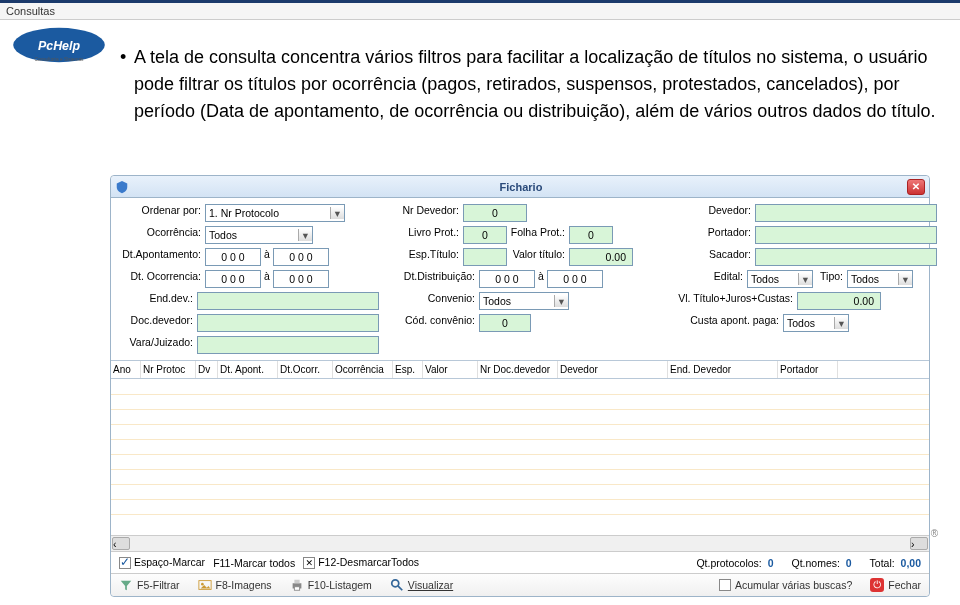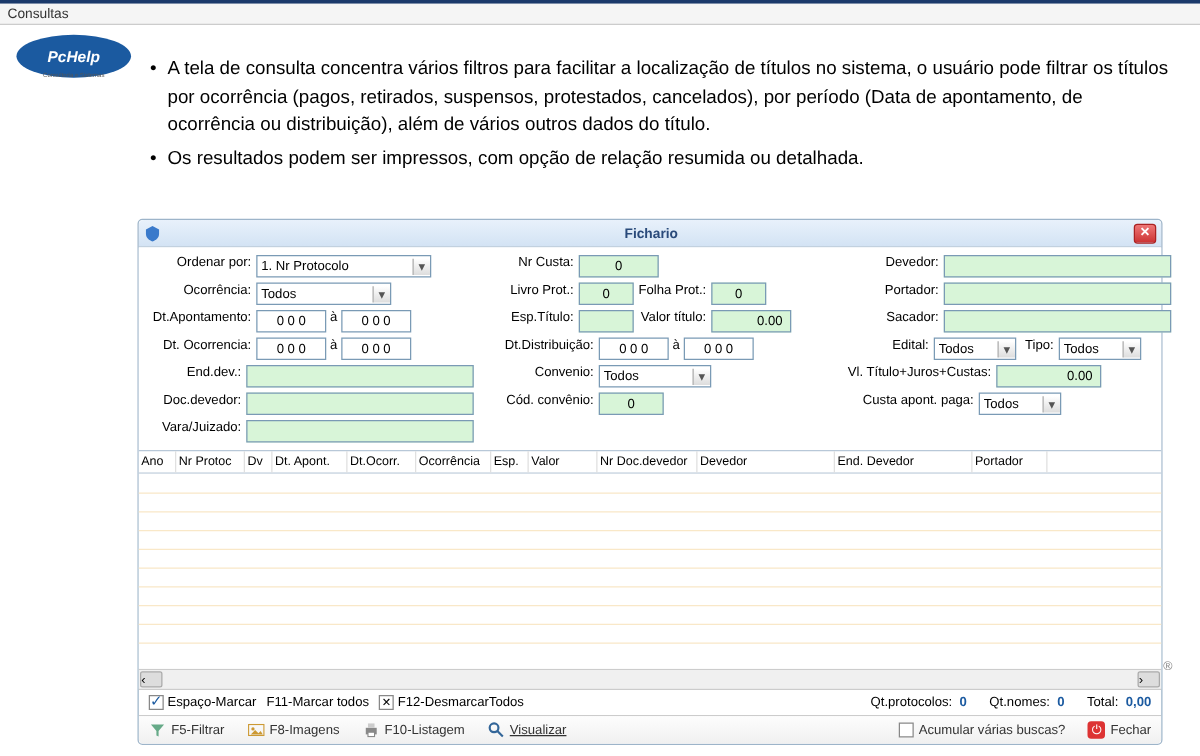--- a/index.html
+++ b/index.html
@@ -1,21 +1,21 @@
 <!DOCTYPE html>
 <html><head>
 <meta charset="utf-8">
 <style>
 * { box-sizing: border-box; margin: 0; padding: 0; font-family: Arial, sans-serif; }
 body { width: 960px; height: 605px; background: #fff; position: relative; overflow: hidden; }
 .header-border { width: 100%; height: 3px; background: #1b3a6b; }
 .header { padding: 2px 6px; font-size: 11px; color: #333; background: #f5f5f5; border-bottom: 1px solid #ccc; }
 .logo { position: absolute; left: 10px; top: 24px; width: 98px; height: 42px; }
 .logo-bg { fill: #1b5aa0; }
-.content { margin-left: 120px; margin-top: 24px; padding-right: 20px; font-size: 15px; line-height: 1.5; color: #000; }
+.content { margin-left: 120px; margin-top: 24px; padding-right: 20px; font-size: 18px; line-height: 1.5; color: #000; }
 .content ul { list-style: none; }
 .content li { position: relative; padding-left: 14px; margin-bottom: 4px; }
 .content li::before { content: "•"; position: absolute; left: 0; }
 .panel { position: absolute; left: 110px; top: 175px; width: 820px; background: #fff; border: 1px solid #9db4c9; border-radius: 4px; font-size: 10.5px; }
 .titlebar { height: 22px; background: linear-gradient(#e8f1fb,#d3e3f4); border-bottom: 1px solid #9db4c9; display: flex; align-items: center; padding: 0 4px; border-radius: 4px 4px 0 0; }
 .title-icon { width: 14px; height: 14px; margin-right: 6px; }
 .title-text { flex: 1; text-align: center; font-size: 11px; color: #2a4a7a; font-weight: bold; }
 .close-btn { width: 18px; height: 16px; background: linear-gradient(#e77,#c33); border: 1px solid #a22; border-radius: 3px; color: #fff; font-size: 10px; line-height: 13px; text-align: center; cursor: pointer; font-weight: bold; }
 .filters { display: grid; grid-template-columns: 260px 270px 260px; gap: 2px 14px; padding: 6px 8px 4px 8px; background: #fff; }
 .fld { display: flex; align-items: flex-start; height: 20px; }
@@ -54,21 +54,20 @@
 
 <svg class="logo" viewBox="0 0 100 44">
   <ellipse cx="50" cy="22" rx="48" ry="18" class="logo-bg"></ellipse>
   <text x="50" y="27" text-anchor="middle" fill="#fff" font-size="13" font-weight="bold" font-style="italic">PcHelp</text>
   <text x="50" y="39" text-anchor="middle" fill="#555" font-size="5">Consultoria e Sistemas</text>
 </svg>
 
 <div class="content">
   <ul>
     <li>A tela de consulta concentra vários filtros para facilitar a localização de títulos no sistema, o usuário pode filtrar os títulos por ocorrência (pagos, retirados, suspensos, protestados, cancelados), por período (Data de apontamento, de ocorrência ou distribuição), além de vários outros dados do título.</li>
-    <li>Os resultados podem ser impressos, com opção de relação resumida ou detalhada.</li>
   </ul>
 </div>
 
 <div class="panel">
   <div class="titlebar">
     <svg class="title-icon" viewBox="0 0 16 16">
         <path d="M8 1l6 3v4c0 4-3 6-6 7-3-1-6-3-6-7V4z" fill="#3a7acb"></path>
       </svg>
     <span class="title-text">Fichario</span>
     <div class="close-btn">✕</div>
@@ -78,21 +77,21 @@
 
     <div class="fld c1">
         <span class="lbl">Ordenar por:</span>
         <div class="dd" style="width:140px">
           <span class="val">1. Nr Protocolo</span>
           <span class="ar">▾</span>
         </div>
       </div>
 
     <div class="fld c2">
-        <span class="lbl">Nr Custa:</span>
+        <span class="lbl">Nr Devedor:</span>
         <input class="inp num" style="width: 64px;" value="0">
       </div>
 
     <div class="fld c3">
         <span class="lbl">Devedor:</span>
         <input class="inp" style="flex: 1 1 0%;">
       </div>
 
     <div class="fld c1">
         <span class="lbl">Ocorrência:</span>

